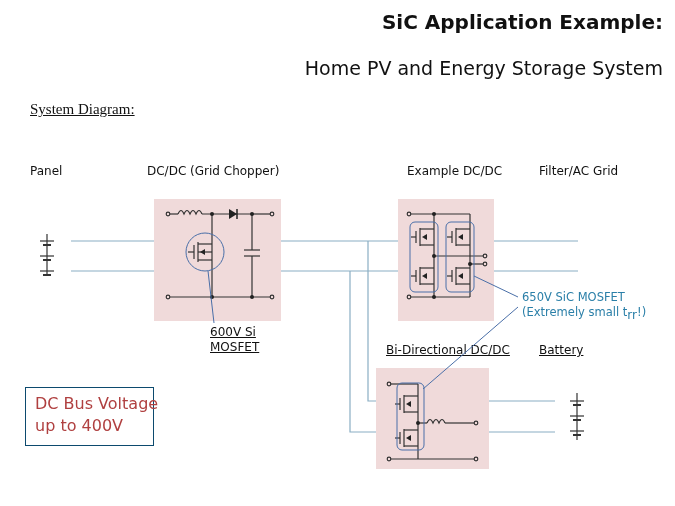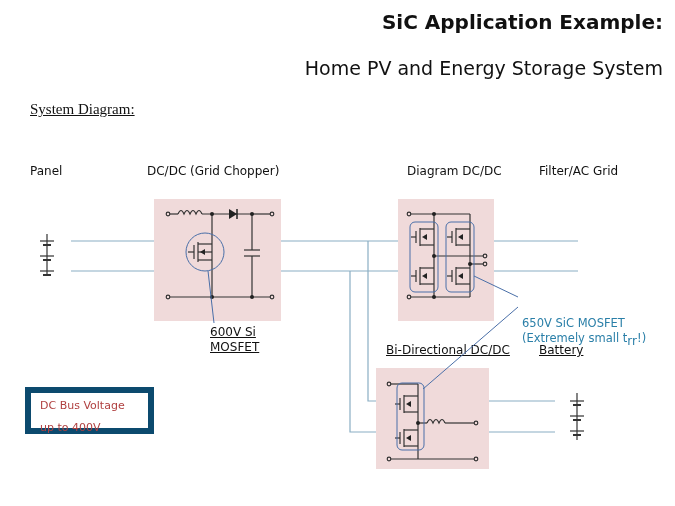--- a/index.html
+++ b/index.html
@@ -4,45 +4,45 @@
 <style>
   html, body { margin: 0; padding: 0; background: #ffffff; }
   body { width: 675px; height: 506px; position: relative; overflow: hidden;
          font-family: "DejaVu Sans", sans-serif; color: #111; }
   .title { position: absolute; left: 0; width: 663px; text-align: right; }
   .t1 { top: 10px; font-size: 20px; font-weight: bold; }
   .t2 { top: 37px; font-size: 19px; margin-top: 20px; }
   .lbl { position: absolute; font-size: 12px; white-space: nowrap; }
   .sysdiag { position: absolute; left: 30px; top: 101px; font-size: 15px; text-decoration: underline; font-family: Liberation Serif, serif; }
   .note { position: absolute; color: #2a7fa8; font-size: 11.5px; line-height: 15px; white-space: nowrap; }
-  .bus-box { position: absolute; left: 25px; top: 387px; width: 129px; height: 47px;
-             border: 6px solid #0c4a6e; color: #b04040; font-size: 11px; padding: 0; box-sizing: border-box; }
+  .bus-box { position: absolute; left: 25px; top: 387px; width: 129px; height: 59px;
+             border: 1px solid #0c4a6e; color: #b04040; font-size: 16px; padding: 0; box-sizing: border-box; }
   .bus-box div { position: absolute; left: 9px; white-space: nowrap; }
   svg { position: absolute; left: 0; top: 0; }
 </style>
 </head>
 <body>
 
 <div class="title t1">SiC Application Example:</div>
 <div class="title t2">Home PV and Energy Storage System</div>
 <div class="sysdiag">System Diagram:</div>
 
 <div class="lbl" style="left:30px;top:164px;">Panel</div>
 <div class="lbl" style="left:147px;top:164px;">DC/DC  (Grid Chopper)</div>
-<div class="lbl" style="left:407px;top:164px;">Diagram DC/DC</div>
+<div class="lbl" style="left:407px;top:164px;">Example DC/DC</div>
 <div class="lbl" style="left:539px;top:164px;">Filter/AC Grid</div>
 <div class="lbl" style="left:386px;top:343px;text-decoration:underline;">Bi-Directional  DC/DC</div>
 <div class="lbl" style="left:539px;top:343px;text-decoration:underline;">Battery</div>
 
 <div class="lbl" style="left:210px;top:325px;line-height:15px;text-decoration:underline;">
   <div>600V Si</div>
   <div>MOSFET</div>
 </div>
 
-<div class="note" style="left:522px;top:290px;margin-top:26px;">
+<div class="note" style="left:522px;top:290px;">
   <div>650V SiC MOSFET</div>
   <div><span>(Extremely small t</span><sub style="font-size:12px">rr</sub><span>!)</span></div>
 </div>
 
 <div class="bus-box">
   <div style="top:6px;">DC Bus  Voltage</div>
   <div style="top:28px;">up to 400V</div>
 </div>
 
 <svg width="675" height="506">

